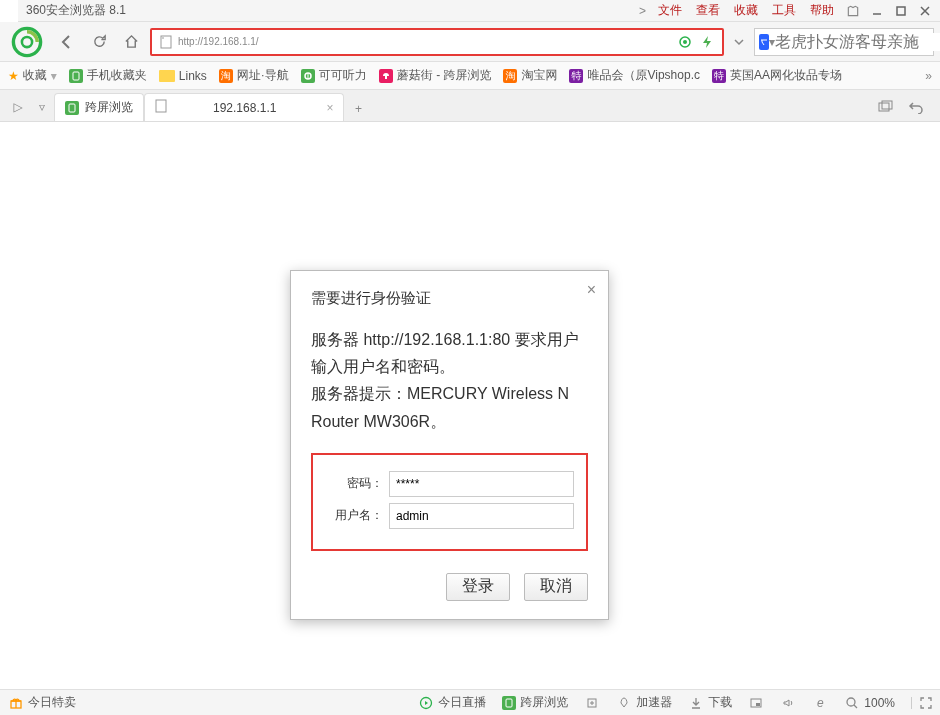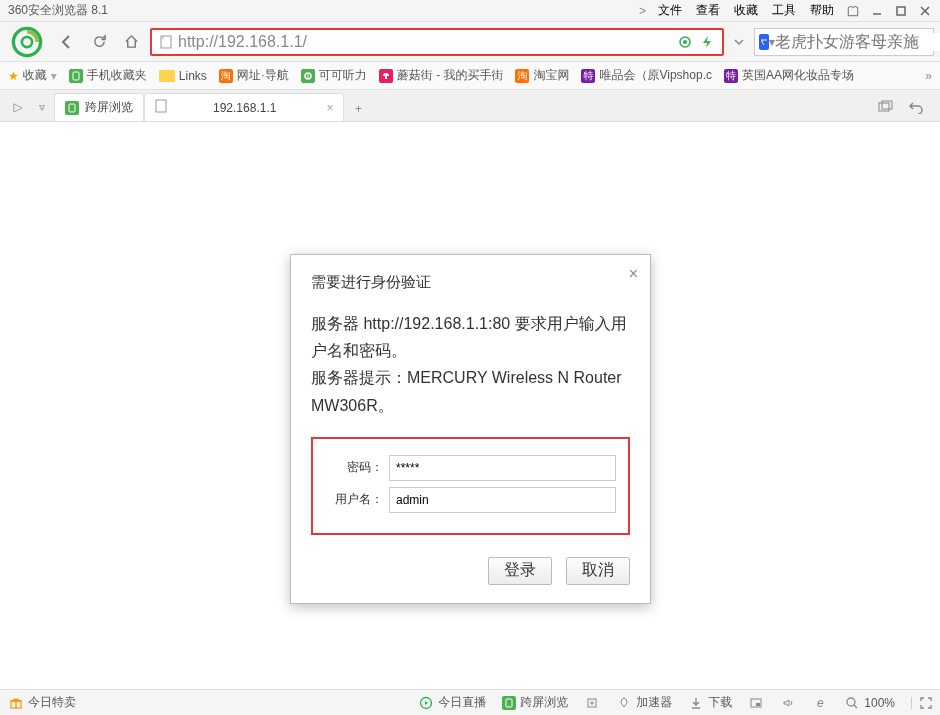--- a/index.html
+++ b/index.html
@@ -1,31 +1,31 @@
 <!DOCTYPE html>
 <html><head>
 <meta charset="utf-8">
 <style>
 * { margin: 0; padding: 0; box-sizing: border-box; }
 body { font-family: "Microsoft YaHei", Arial, sans-serif; font-size: 12px; background: #fff; width: 940px; height: 715px; overflow: hidden; position: relative; }
 
 
-.titlebar { height: 22px; background: #f5f5f5; display: flex; align-items: center; padding: 0 4px; border-bottom: 1px solid #e0e0e0; position: relative; }
+.titlebar { height: 22px; background: #f5f5f5; display: flex; align-items: center; padding: 0 4px; border-bottom: 1px solid #e0e0e0; position: relative; margin-left: 18px; }
 .titlebar-title { color: #555; font-size: 12px; margin-left: 4px; }
 .titlebar-right { position: absolute; right: 4px; display: flex; align-items: center; gap: 2px; }
-.menu-item { color: #000000; padding: 2px 6px; cursor: pointer; }
+.menu-item { color: #b91c1c; padding: 2px 6px; cursor: pointer; }
 .win-btn { width: 22px; height: 18px; display: flex; align-items: center; justify-content: center; cursor: pointer; color: #666; }
 
 
 .navbar { height: 40px; background: #f5f5f5; display: flex; align-items: center; padding: 0 6px; gap: 6px; border-bottom: 1px solid #e0e0e0; }
 .logo { width: 42px; height: 36px; display: flex; align-items: center; justify-content: center; }
 .nav-btn { width: 26px; height: 26px; display: flex; align-items: center; justify-content: center; cursor: pointer; color: #777; }
 .url-box-wrap { flex: 1; display: flex; align-items: center; height: 28px; border: 2px solid #e53935; border-radius: 2px; background: #fff; padding: 0 6px; }
 .url-site-icon { width: 16px; height: 16px; margin-right: 4px; display: flex; align-items: center; justify-content: center; color: #888; }
-.url-input { flex: 1; border: none; outline: none; font-size: 16px; color: #888; font-family: Arial; }
+.url-input { flex: 1; border: none; outline: none; font-size: 10px; color: #888; font-family: Arial; }
 .url-right-icon { width: 18px; height: 18px; margin-left: 4px; display: flex; align-items: center; justify-content: center; }
 .search-box { width: 180px; height: 28px; border: 1px solid #ccc; background: #fff; display: flex; align-items: center; padding: 0 4px; }
 .search-input { flex: 1; border: none; outline: none; font-size: 16px; color: #a21caf; }
 .dropdown-caret { width: 18px; display:flex; align-items:center; justify-content:center; color:#888; cursor:pointer; }
 
 
 .bookmarks { height: 28px; background: #fafafa; display: flex; align-items: center; padding: 0 8px; gap: 12px; border-bottom: 1px solid #e0e0e0; color: #555; }
 .bm-item { display: flex; align-items: center; gap: 4px; cursor: pointer; white-space: nowrap; }
 .star-icon { color: #ffa000; }
 .folder-icon { width: 16px; height: 12px; background: #ffd54f; border-radius: 1px; }
@@ -42,21 +42,21 @@
 .tab.pinned { background: #fff; border-color: #ddd; }
 .tab.active { background: #fff; border-color: #ddd; gap: 46px; }
 .tab-close { color: #aaa; cursor: pointer; margin-left: 4px; }
 .tab-new { width: 28px; height: 24px; display:flex; align-items:center; justify-content:center; color:#888; cursor:pointer; }
 .tab-right { margin-left:auto; display:flex; gap:6px; padding-right:6px; }
 
 
 .content { position: absolute; top: 122px; bottom: 26px; left: 0; right: 0; background: #fff; }
 
 
-.dialog { position: absolute; left: 290px; top: 132px; width: 361px; background: #fff; border: 1px solid #bbb; box-shadow: 0 3px 12px rgba(0,0,0,0.25); padding: 18px 20px; }
+.dialog { position: absolute; left: 290px; top: 148px; width: 319px; background: #fff; border: 1px solid #bbb; box-shadow: 0 3px 12px rgba(0,0,0,0.25); padding: 18px 20px; }
 .dialog-title { font-size: 15px; color: #333; }
 .dialog-close { position: absolute; top: 10px; right: 12px; font-size: 16px; color: #888; cursor: pointer; }
 .dialog-msg { margin-top: 18px; font-size: 16px; color: #333; line-height: 1.7; }
 .form-area { border: 2px solid #e53935; margin-top: 18px; padding: 10px 12px 14px 12px; }
 .form-row { display: flex; align-items: center; margin: 6px 0; }
 .form-label { width: 64px; text-align: right; color: #333; padding-right: 6px; }
 .form-input { flex: 1; height: 26px; border: 1px solid #ccc; padding: 0 6px; font-size: 12px; outline: none; }
 .dialog-buttons { display: flex; justify-content: flex-end; gap: 14px; margin-top: 22px; }
 .dlg-btn { min-width: 64px; height: 28px; border: 1px solid #bbb; background: linear-gradient(#fdfdfd,#ececec); color: #333; font-size: 16px; cursor: pointer; border-radius: 2px; }
 
@@ -196,21 +196,21 @@
         </svg>
     </span>
     <span>可可听力</span>
   </span>
   <span class="bm-item">
     <span class="pink-box">
       <svg width="10" height="10" viewBox="0 0 10 10">
           <path d="M2 5a3 3 0 0 1 6 0H2zM4 5v3h2V5" fill="#fff"></path>
         </svg>
     </span>
-    <span>蘑菇街 - 我的买手街</span>
+    <span>蘑菇街 - 跨屏浏览</span>
   </span>
   <span class="bm-item">
     <span class="orange-box">淘</span>
     <span>淘宝网</span>
   </span>
   <span class="bm-item">
     <span class="purple-box">特</span>
     <span>唯品会（原Vipshop.c</span>
   </span>
   <span class="bm-item">

